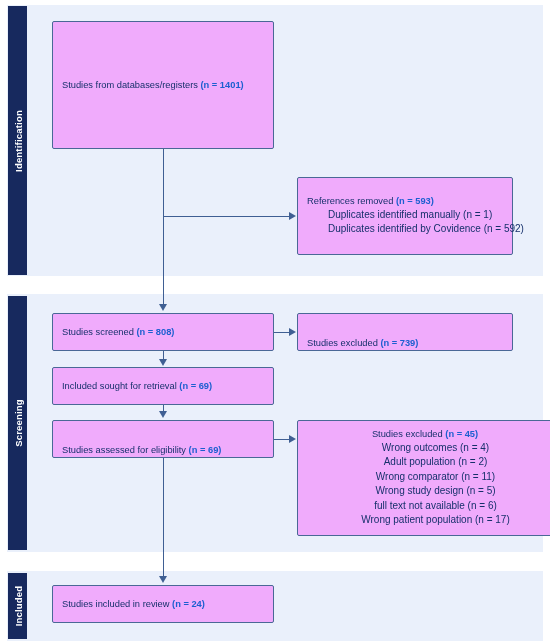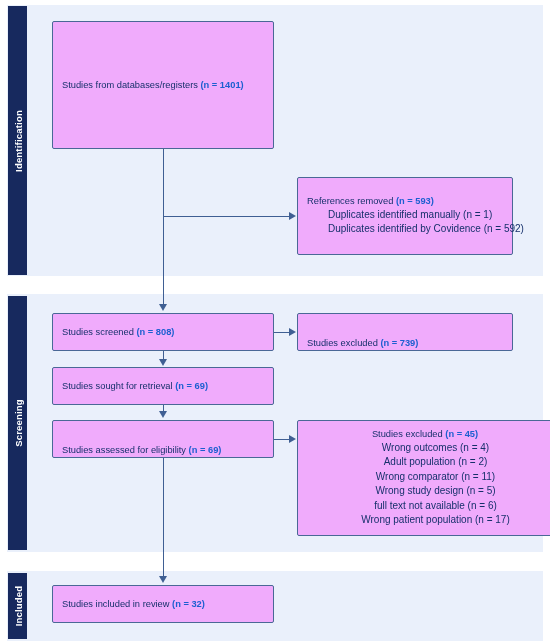--- a/index.html
+++ b/index.html
@@ -171,34 +171,34 @@
 
   <div class="node" id="node-screened">
     <div class="node-line"><span>Studies screened </span><span class="count">(n = 808)</span></div>
   </div>
 
   <div class="node" id="node-excluded-screening">
     <div class="node-line"><span>Studies excluded </span><span class="count">(n = 739)</span></div>
   </div>
 
   <div class="node" id="node-sought-retrieval">
-    <div class="node-line"><span>Studies sought for retrieval </span><span class="count">(n = 69)</span></div>
+    <div class="node-line"><span>Included sought for retrieval </span><span class="count">(n = 69)</span></div>
   </div>
 
   <div class="node" id="node-assessed-eligibility">
     <div class="node-line"><span>Studies assessed for eligibility </span><span class="count">(n = 69)</span></div>
   </div>
 
   <div class="node" id="node-excluded-eligibility">
     <div class="node-line"><span>Studies excluded </span><span class="count">(n = 45)</span></div>
     <div class="node-sub">Wrong outcomes (n = 4)</div>
     <div class="node-sub">Adult population (n = 2)</div>
     <div class="node-sub">Wrong comparator (n = 11)</div>
     <div class="node-sub">Wrong study design (n = 5)</div>
     <div class="node-sub">full text not available (n = 6)</div>
     <div class="node-sub">Wrong patient population (n = 17)</div>
   </div>
 
   <div class="node" id="node-included-review">
-    <div class="node-line"><span>Studies included in review </span><span class="count">(n = 32)</span></div>
+    <div class="node-line"><span>Studies included in review </span><span class="count">(n = 24)</span></div>
   </div>
 
 </div>
 
 </body></html>

